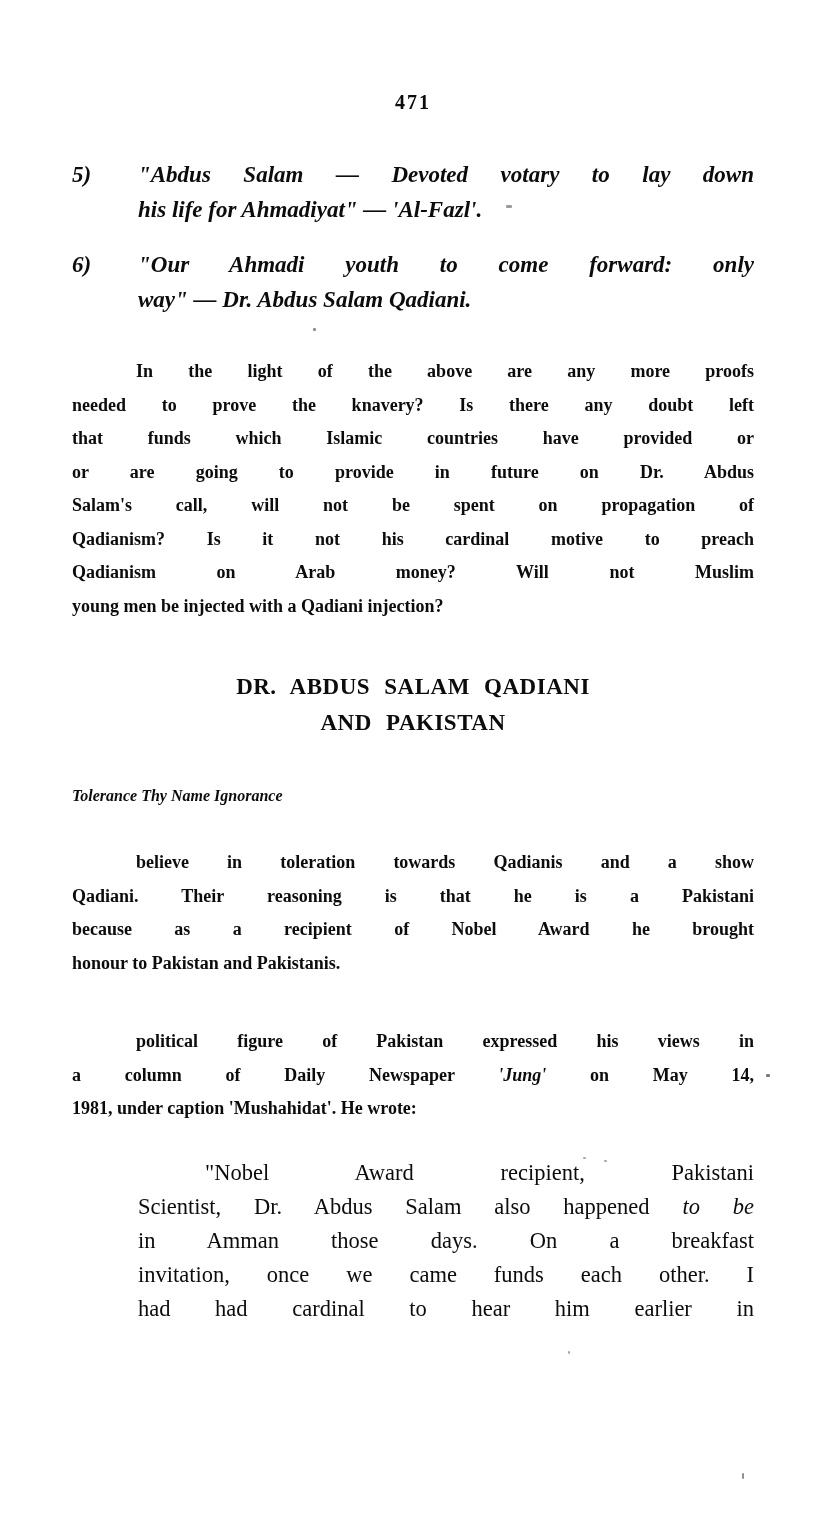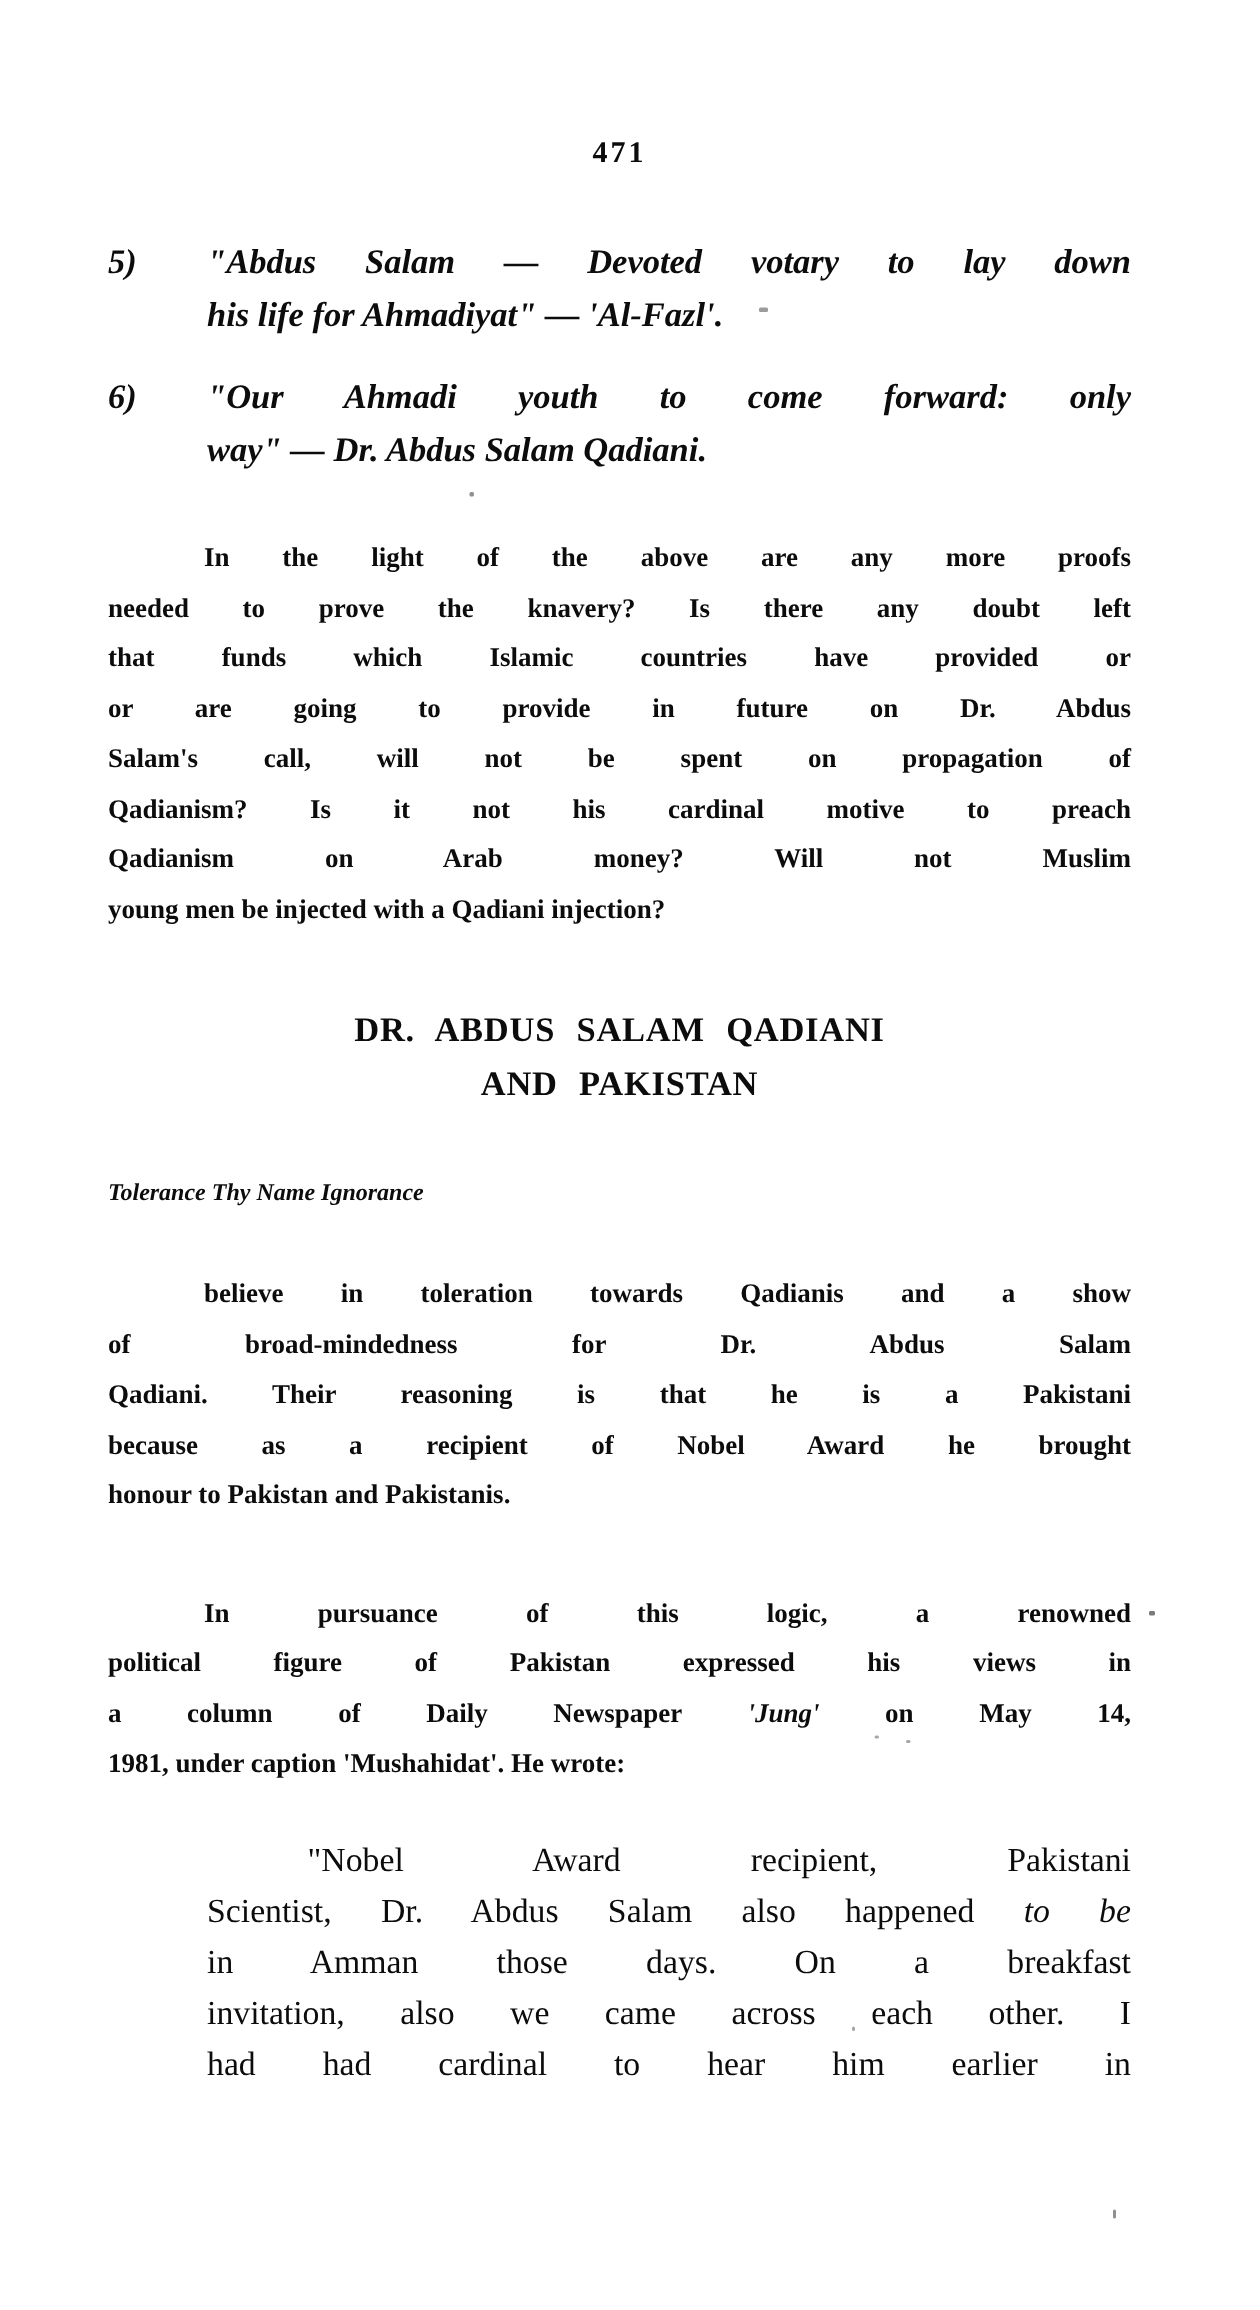--- a/index.html
+++ b/index.html
@@ -133,38 +133,36 @@
 
   <div class="section-heading">
     <div>DR. ABDUS SALAM QADIANI</div>
     <div>AND PAKISTAN</div>
   </div>
 
   <div class="subheading">Tolerance Thy Name Ignorance</div>
 
   <div class="para para-2 justify-lines">
       <div class="line">believe in toleration towards Qadianis and a show</div>
-      <div class="line">of broad-mindedness for Dr. Abdus Salam</div>
       <div class="line">Qadiani. Their reasoning is that he is a Pakistani</div>
       <div class="line">because as a recipient of Nobel Award he brought</div>
       <div class="line">honour to Pakistan and Pakistanis.</div>
     </div>
 
   <div class="para para-3 justify-lines">
-      <div class="line">In pursuance of this logic, a renowned</div>
       <div class="line">political figure of Pakistan expressed his views in</div>
       <div class="line">a column of Daily Newspaper <i>'Jung'</i> on May 14,</div>
       <div class="line">1981, under caption 'Mushahidat'. He wrote:</div>
     </div>
 
   <div class="quote-para justify-all">
       <div class="line">"Nobel Award recipient, Pakistani</div>
       <div class="line">Scientist, Dr. Abdus Salam also happened <i>to be</i></div>
       <div class="line">in Amman those days. On a breakfast</div>
-      <div class="line">invitation, also we came across each other. I</div>
+      <div class="line">invitation, once we came funds each other. I</div>
       <div class="line">had had cardinal to hear him earlier in</div>
     </div>
 
   <div class="artifact" style="left:506px; top:119px; width:6px; height:3px; opacity:.45;"></div>
   <div class="artifact" style="left:313px; top:242px; width:3px; height:3px; opacity:.5;"></div>
   <div class="artifact" style="left:766px; top:988px; width:4px; height:3px; opacity:.6;"></div>
   <div class="artifact" style="left:583px; top:1071px; width:3px; height:2px; opacity:.4;"></div>
   <div class="artifact" style="left:604px; top:1074px; width:3px; height:2px; opacity:.4;"></div>
   <div class="artifact" style="left:568px; top:1265px; width:2px; height:3px; opacity:.4;"></div>
   <div class="artifact" style="left:742px; top:1387px; width:2px; height:6px; opacity:.5;"></div>

